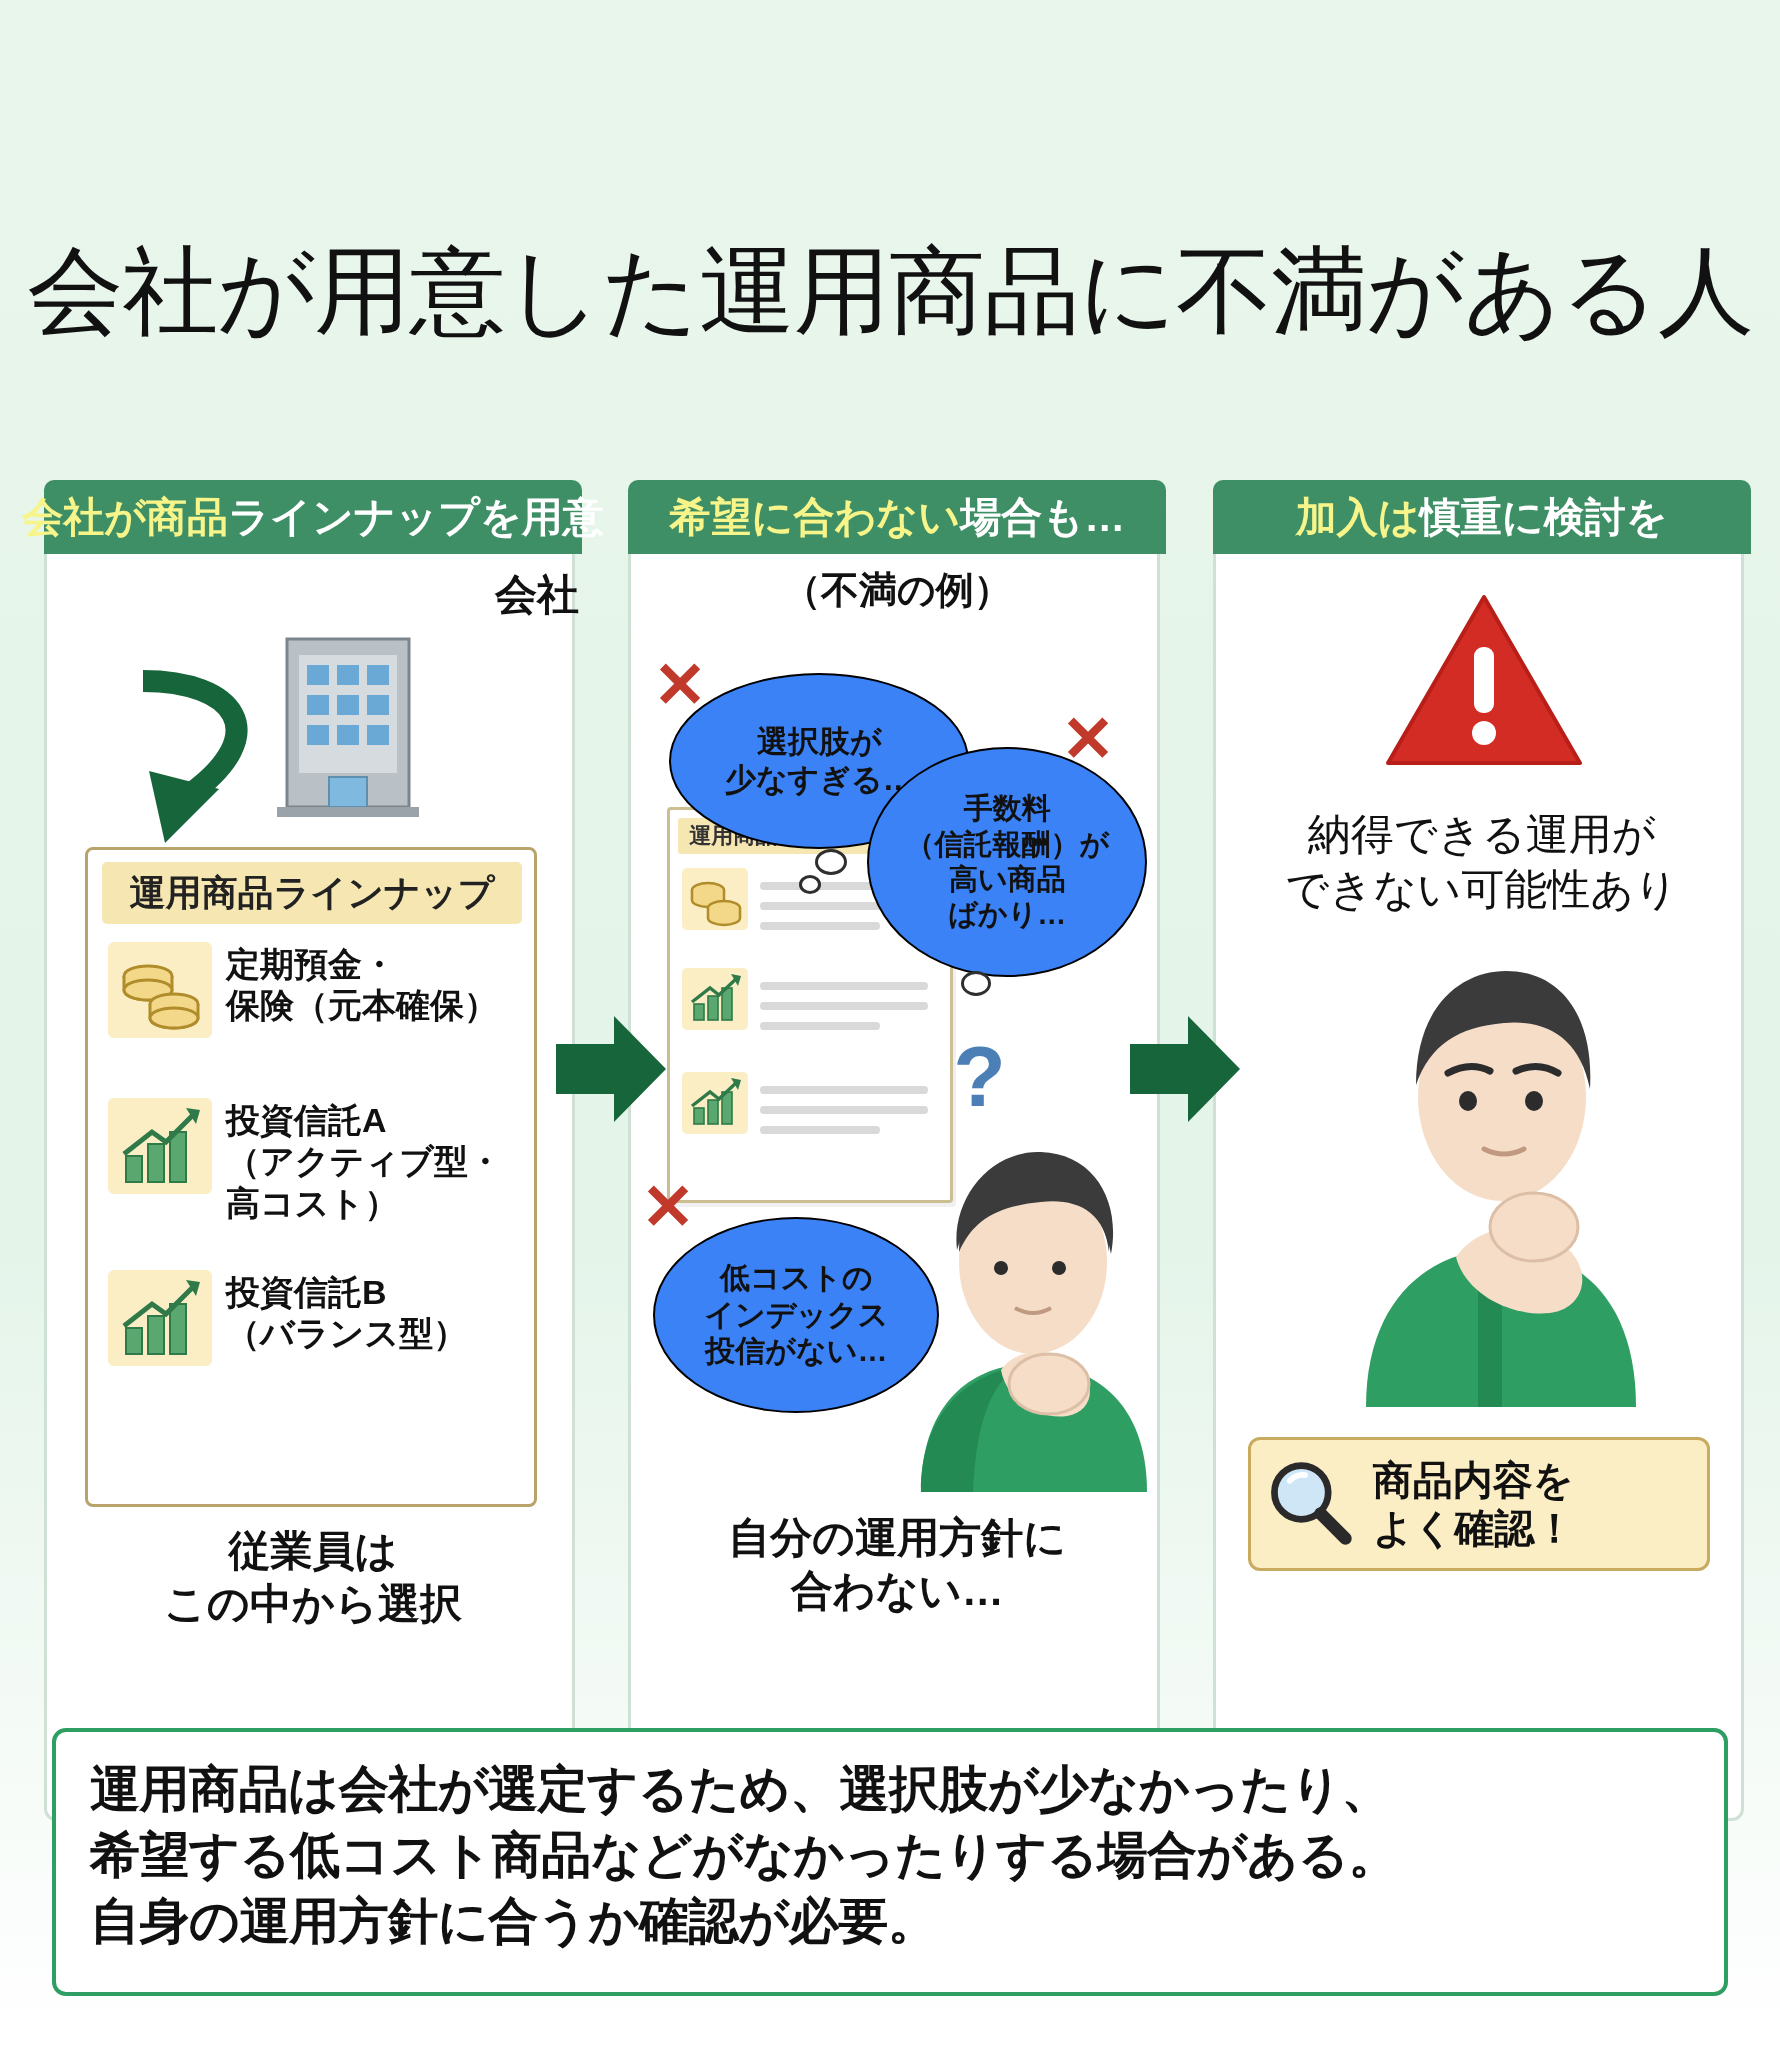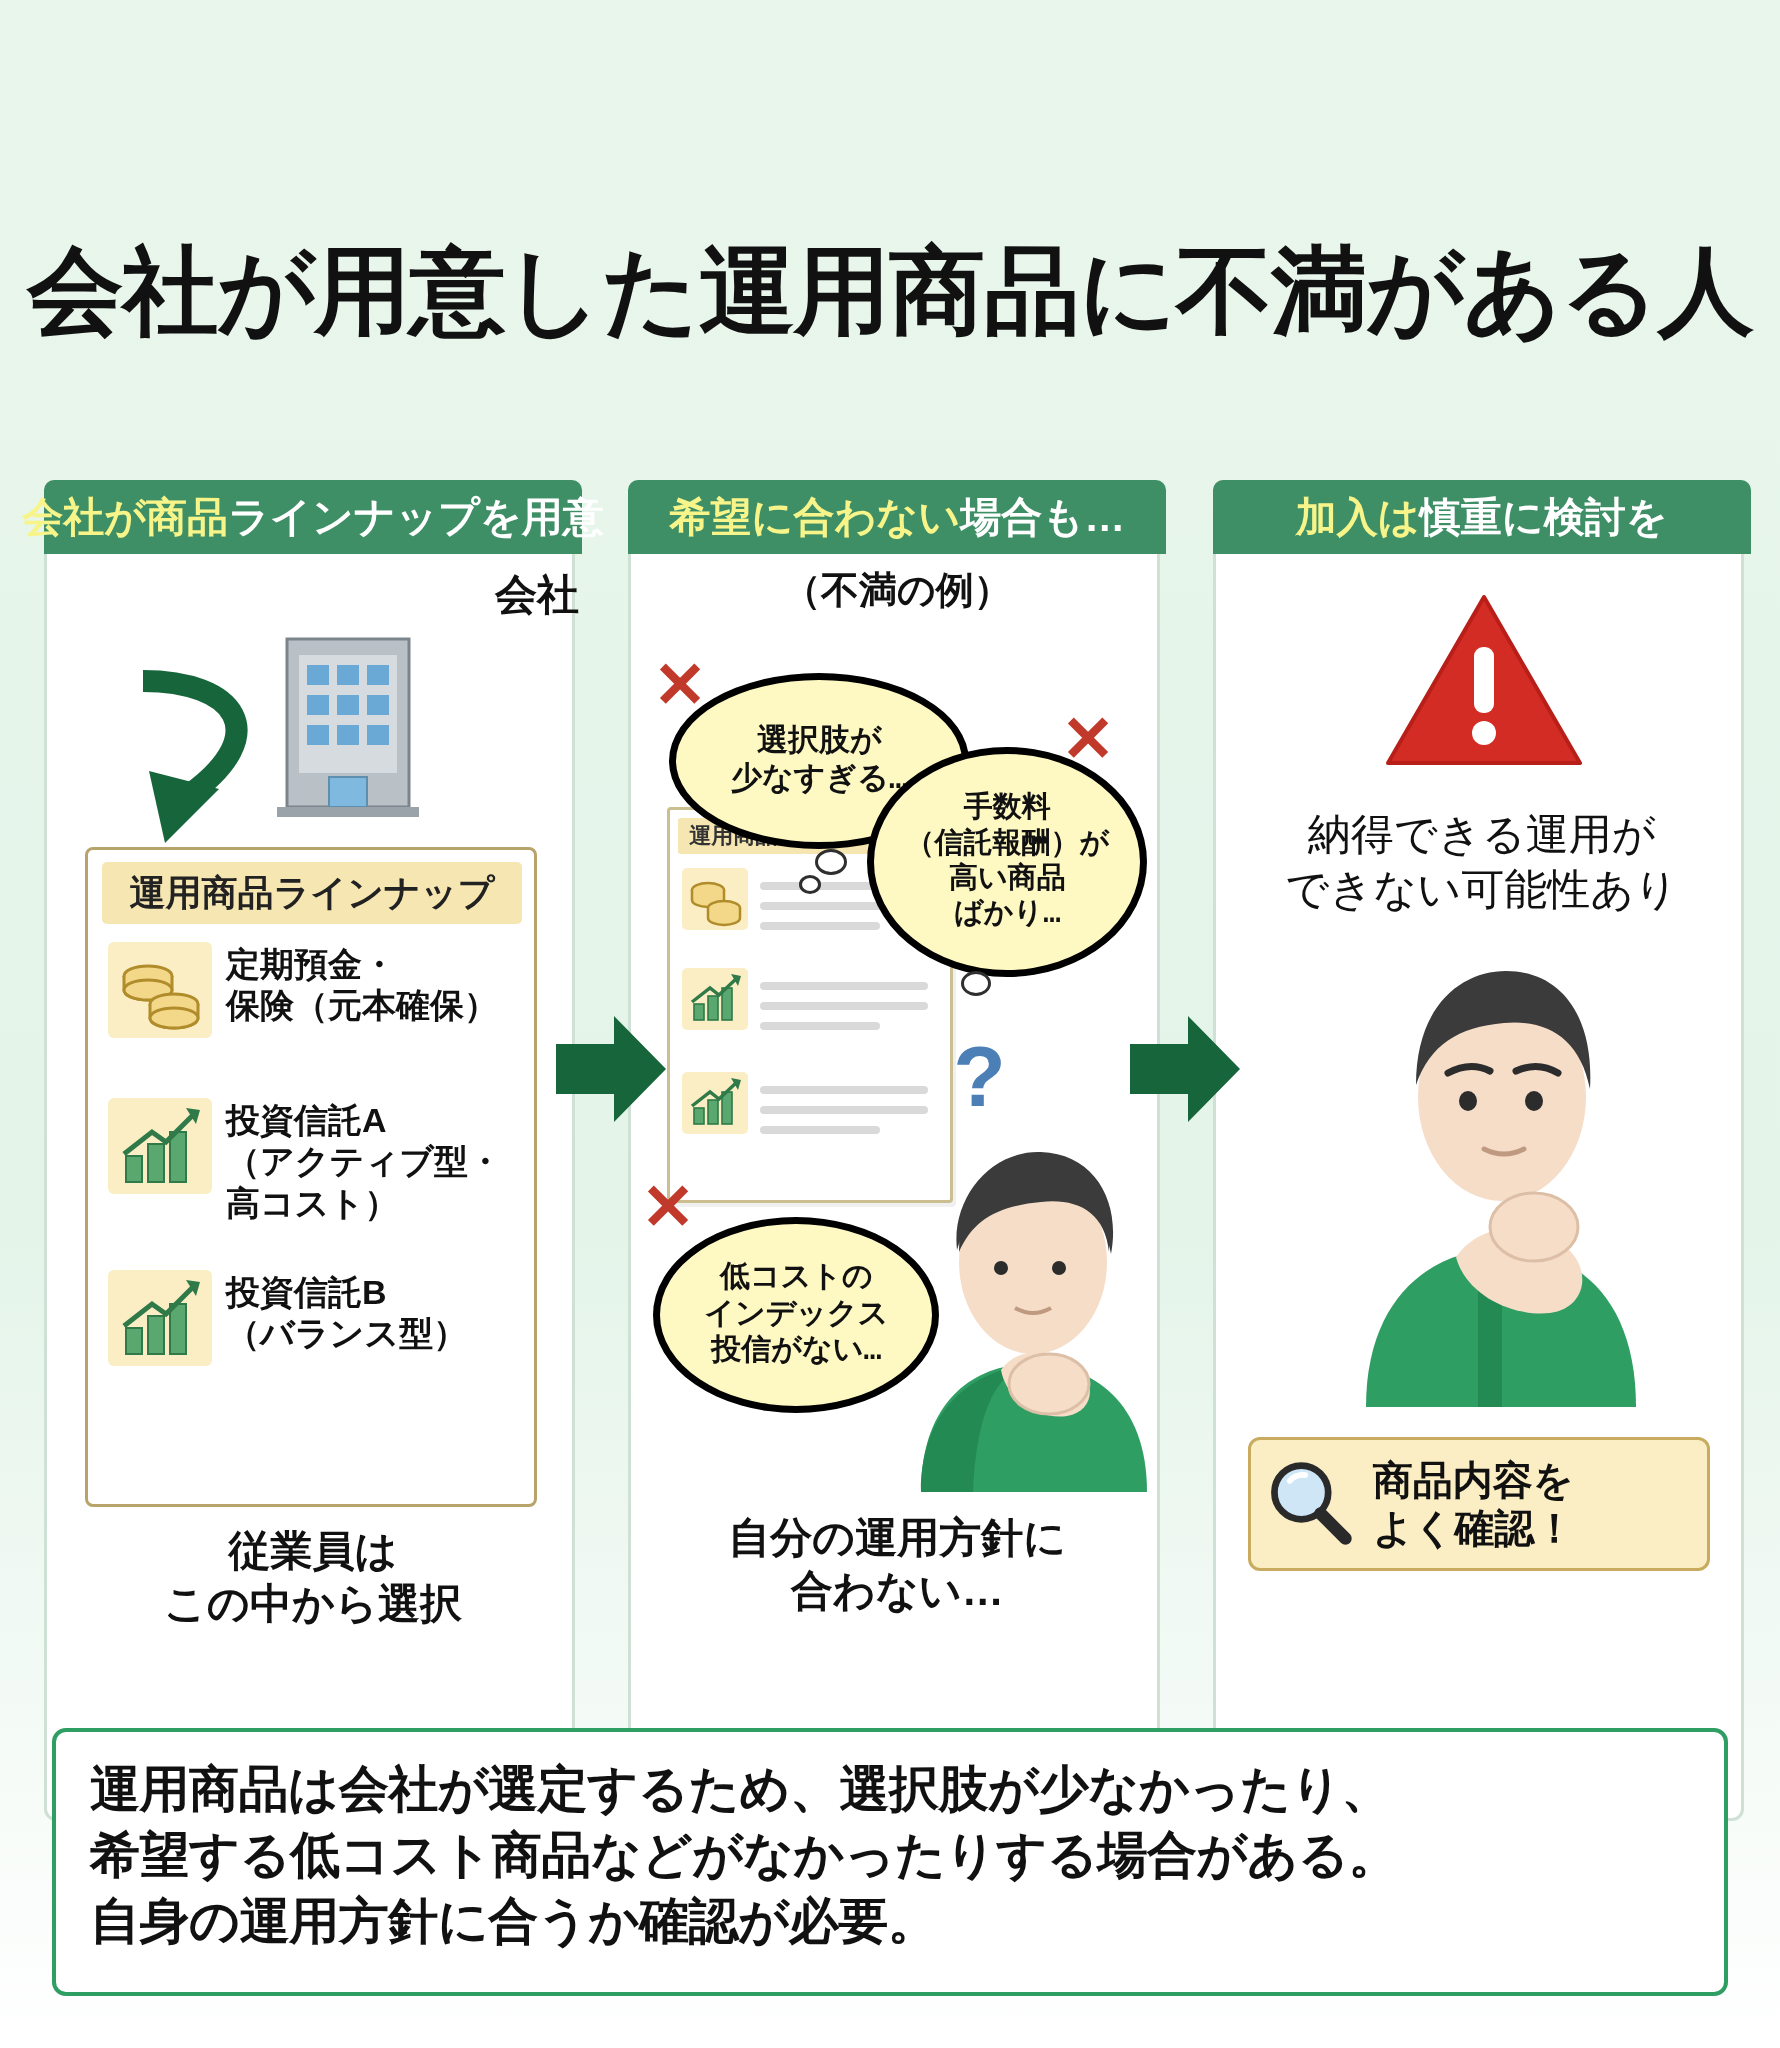--- a/index.html
+++ b/index.html
@@ -47,21 +47,21 @@
     color: #f6f37a;
   }
 
   
   .headline {
     position: absolute;
     left: 0; top: 238px;
     width: 1780px;
     text-align: center;
     font-size: 96px;
-    font-weight: bold;
+    font-weight: normal;
     color: #111111;
     letter-spacing: -1px;
     line-height: 1.1;
   }
 
   
   .panels {
     position: absolute;
     left: 44px;
     top: 480px;
@@ -247,34 +247,33 @@
   .doc-row .ln {
     position: absolute;
     left: 78px;
     width: 168px;
     height: 8px;
     background: #d9d9d9;
     border-radius: 4px;
   }
   .bubble {
     position: absolute;
-    background: #fef9c3;
-    border: 7px solid #000000;
+    background: #3b82f6;
+    border: 2px solid #000000;
     border-radius: 50%;
     display: flex;
     align-items: center;
     justify-content: center;
     text-align: center;
     font-size: 31px;
     font-weight: bold;
     color: #111;
     line-height: 1.22;
     z-index: 5;
     box-sizing: border-box;
-    font-family: Liberation Mono, monospace;
   }
   .bubble.b1 { left: 38px; top: 116px; width: 300px; height: 176px; }
   .bubble.b2 { left: 236px; top: 190px; width: 280px; height: 230px; font-size: 29px;}
   .bubble.b3 { left: 22px; top: 660px; width: 286px; height: 196px; font-size: 30px;}
   .dot {
     position: absolute;
     background: #ffffff;
     border: 3px solid #2f2f2f;
     border-radius: 50%;
     z-index: 5;

